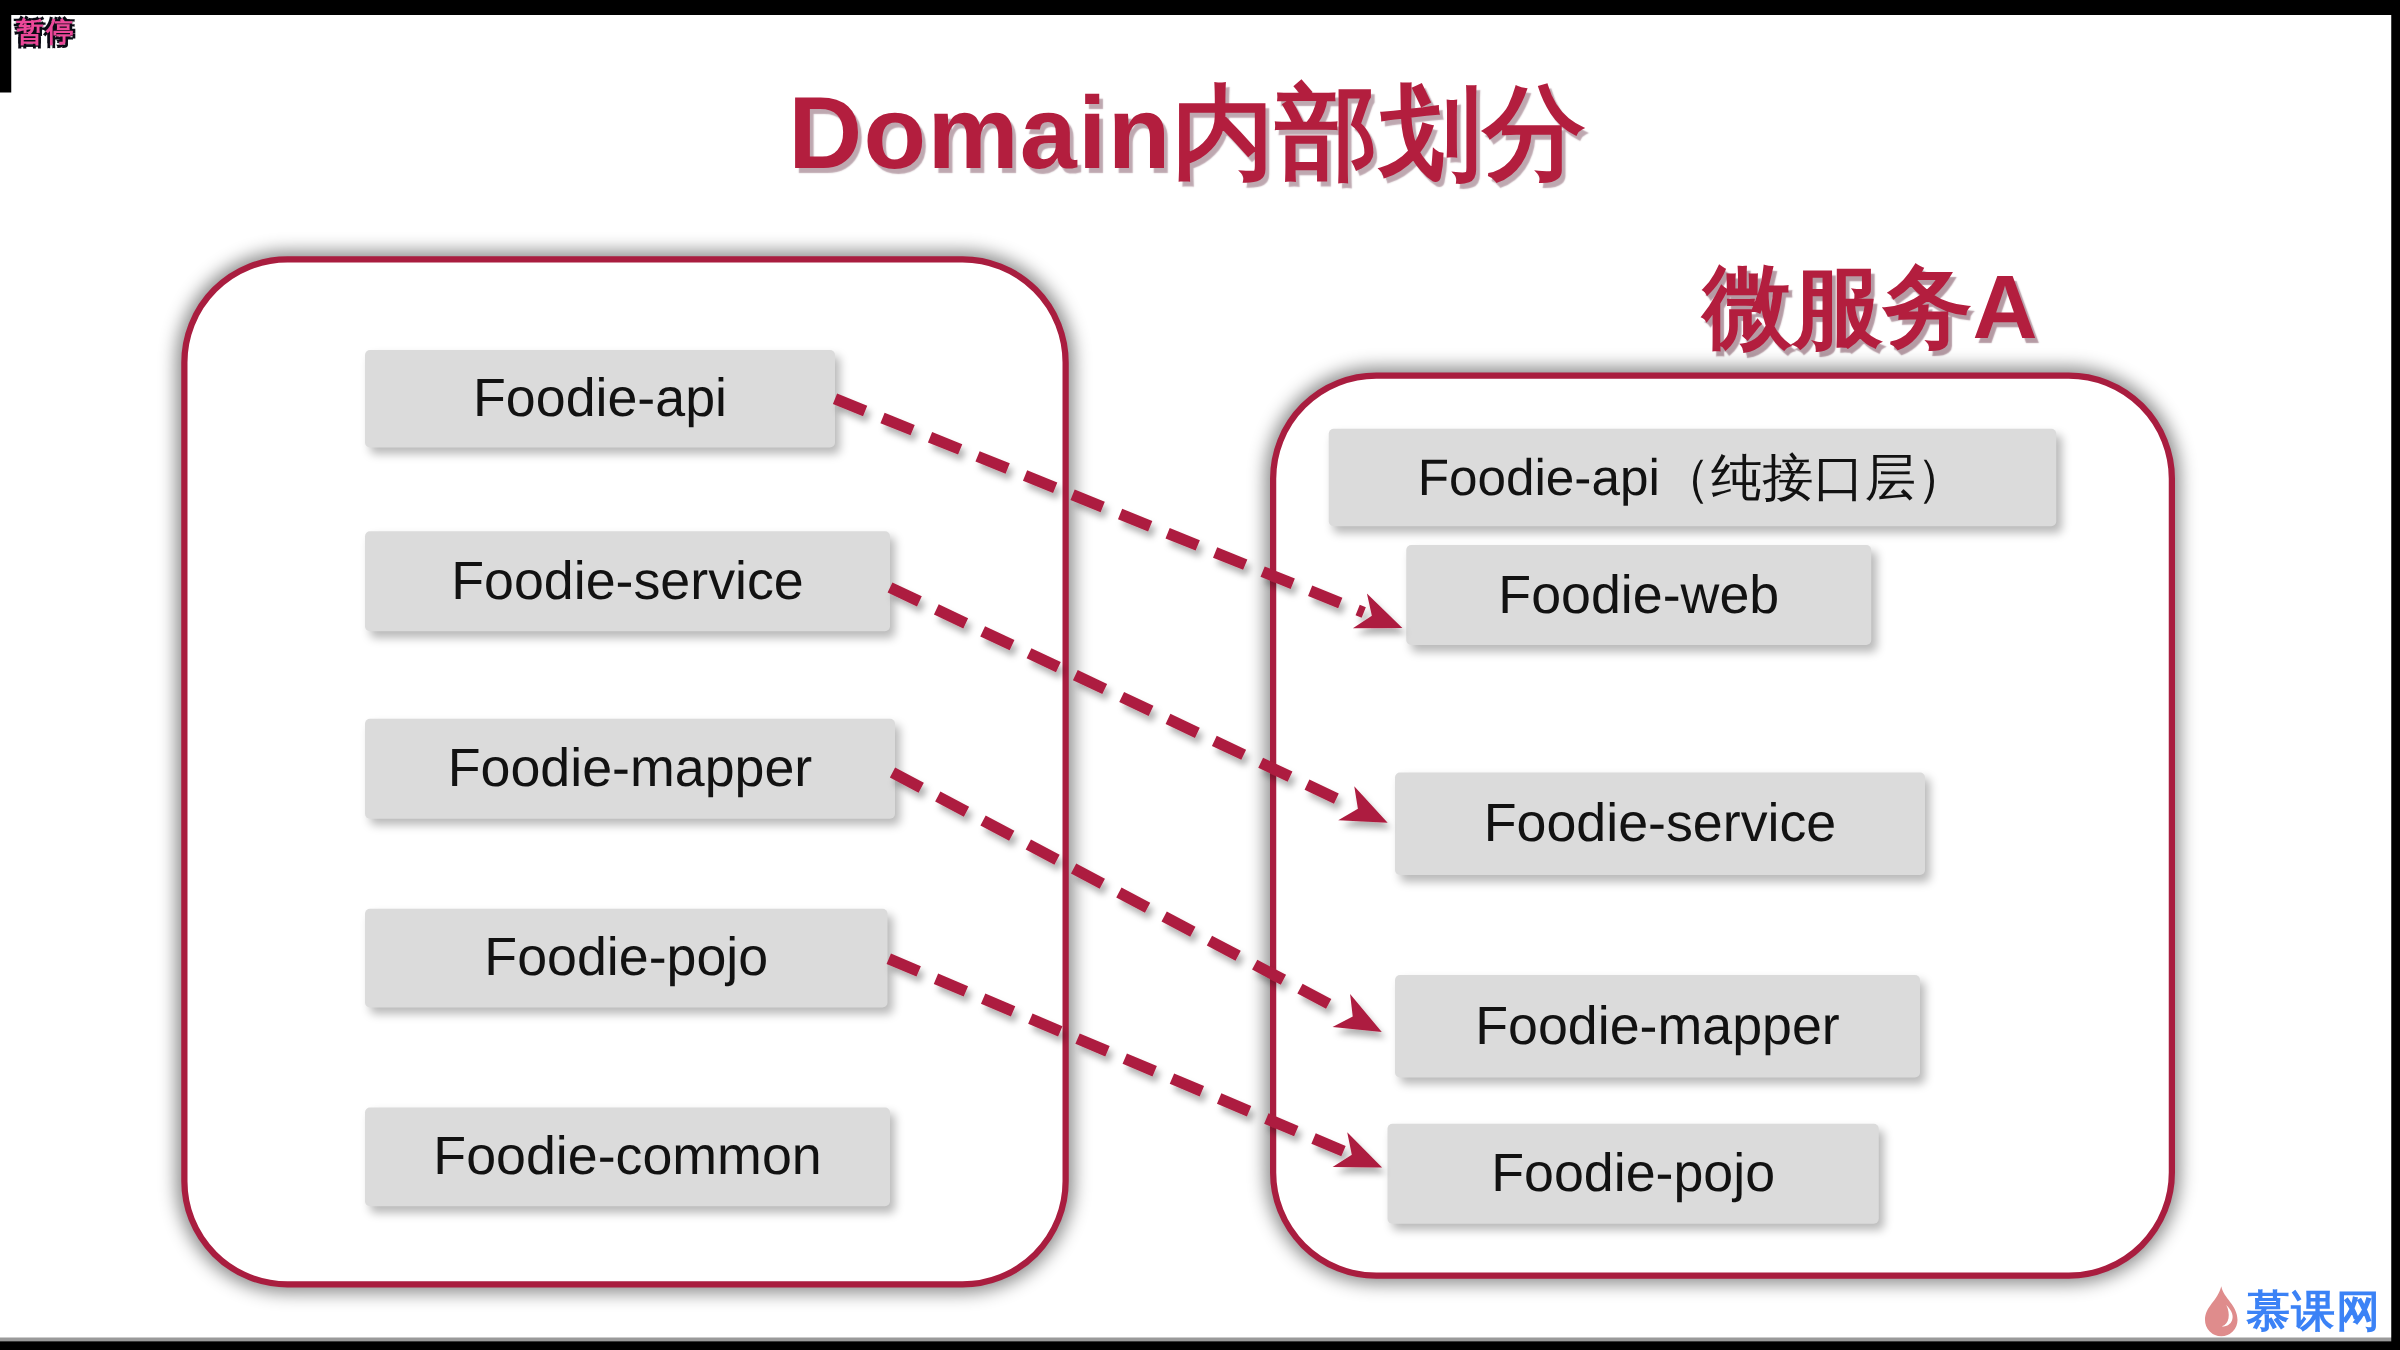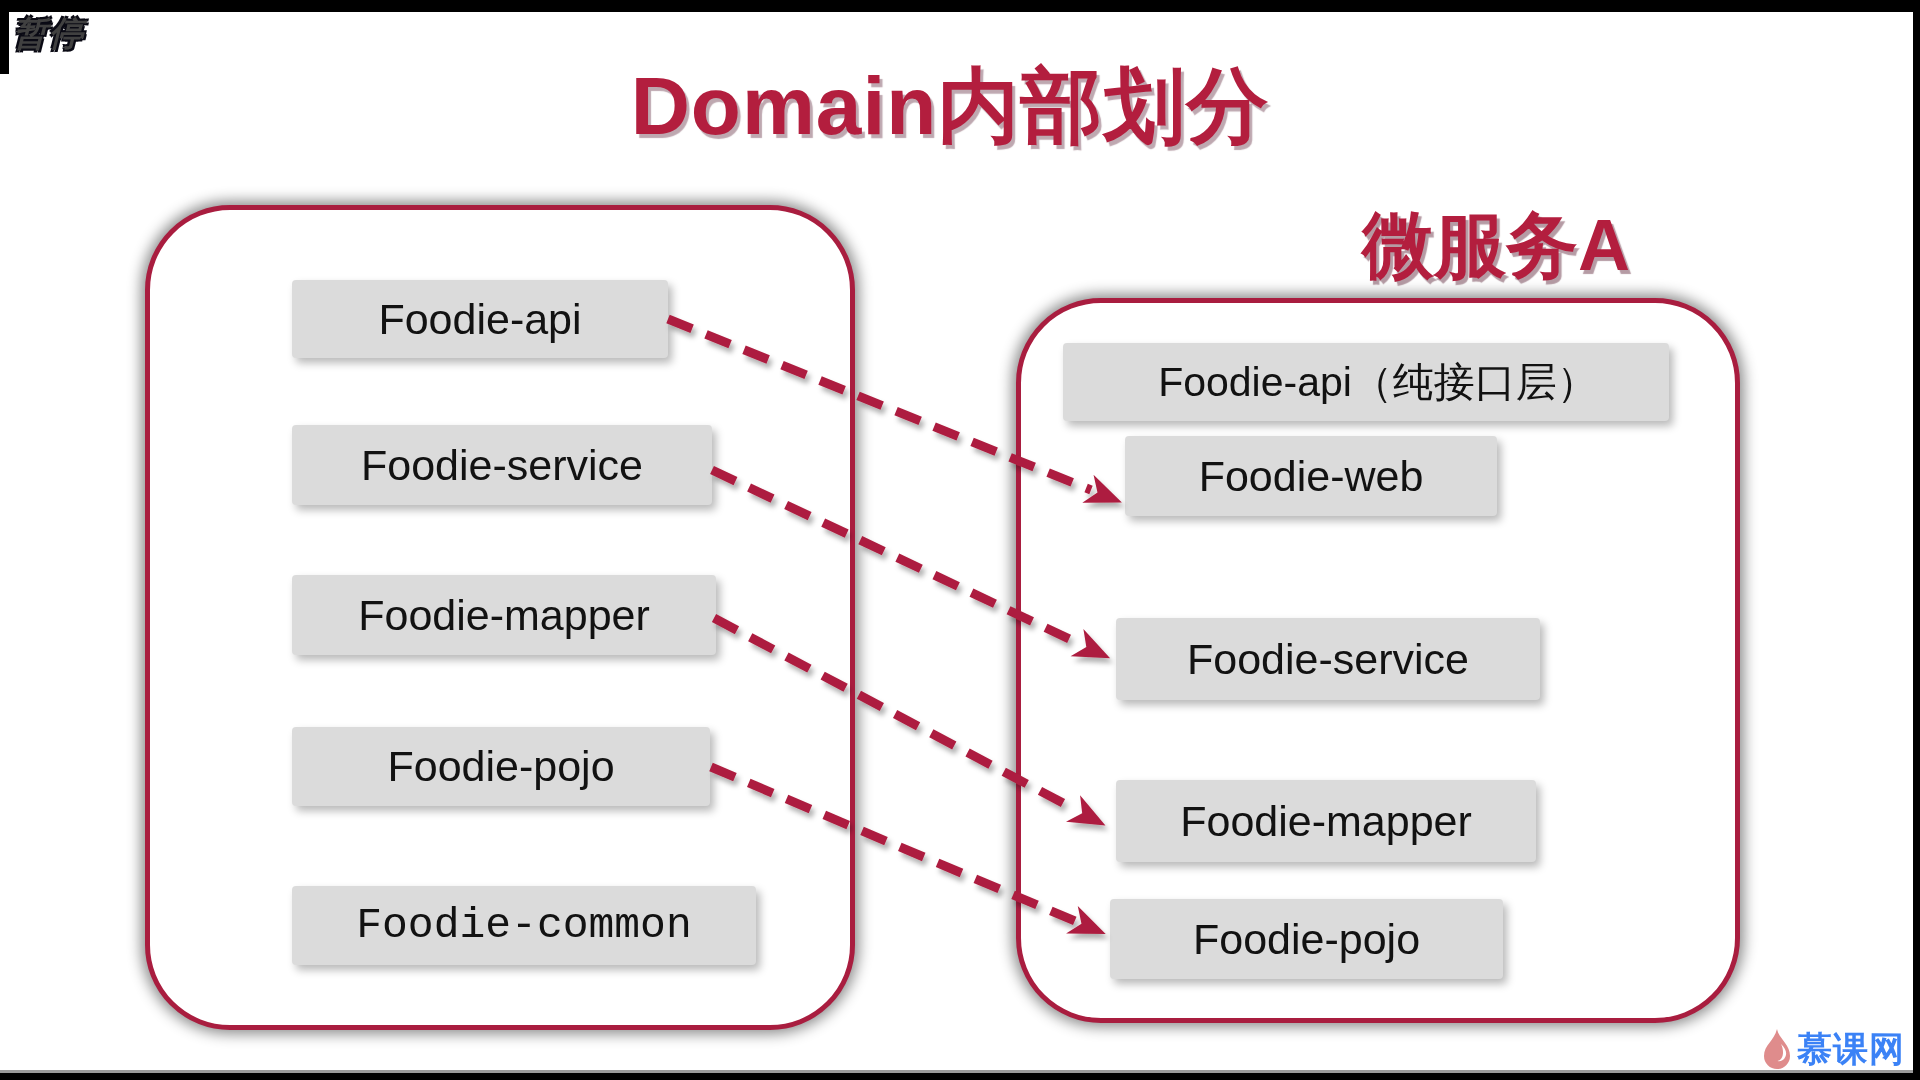--- a/index.html
+++ b/index.html
@@ -9,24 +9,23 @@
   }
   
   .bar{position:absolute;background:#000;}
   #bar-top{left:0;top:0;width:1920px;height:12px;}
   #bar-left{left:0;top:0;width:9px;height:74px;}
   #bar-right{left:1913px;top:0;width:7px;height:1080px;}
   #bar-bottom{left:0;top:1073px;width:1920px;height:7px;}
   #bar-bottom-gray{position:absolute;left:0;top:1070px;width:1920px;height:3px;background:#9a9a9a;}
   
   #pause{
-    position:absolute;left:13px;top:11px;font-size:34px;font-weight:bold;color:#404040;
+    position:absolute;left:13px;top:11px;font-size:22px;font-weight:bold;color:#ec4899;
     text-shadow:-2px -2px 0 #0a0a14,2px -2px 0 #0a0a14,-2px 2px 0 #0a0a14,2px 2px 0 #0a0a14,0 0 2px #0a0a14;
     letter-spacing:2px;
-    font-style:italic;
   }
   
   #main-title{
     position:absolute;left:450px;top:52px;width:1000px;text-align:center;
     font-size:82px;font-weight:bold;color:#b31e3e;letter-spacing:1px;
     text-shadow:3px 4px 1px rgba(70,6,28,0.35);
   }
   #ms-title{
     position:absolute;left:1120px;top:198px;width:510px;text-align:right;
     font-size:72px;font-weight:bold;color:#b31e3e;
@@ -43,22 +42,22 @@
   .module{
     position:absolute;background:#dbdbdb;border-radius:4px;
     display:flex;align-items:center;justify-content:center;
     font-size:43px;color:#121212;box-shadow:4px 5px 8px rgba(0,0,0,0.28);
     white-space:nowrap;
   }
   #l-api    {left:292px;top:280px;width:376px;height:78px;}
   #l-service{left:292px;top:425px;width:420px;height:80px;}
   #l-mapper {left:292px;top:575px;width:424px;height:80px;}
   #l-pojo   {left:292px;top:727px;width:418px;height:79px;}
-  #l-common {left:292px;top:886px;width:464px;height:79px;font-family:Liberation Mono, monospace;}
-  #r-api    {left:1063px;top:343px;width:582px;height:78px;font-size:41px;padding-left:24px;}
+  #l-common {left:292px;top:886px;width:420px;height:79px;}
+  #r-api    {left:1063px;top:343px;width:582px;height:78px;font-size:41px;}
   #r-web    {left:1125px;top:436px;width:372px;height:80px;}
   #r-service{left:1116px;top:618px;width:424px;height:82px;}
   #r-mapper {left:1116px;top:780px;width:420px;height:82px;}
   #r-pojo   {left:1110px;top:899px;width:393px;height:80px;}
   
   #arrows{position:absolute;left:0;top:0;pointer-events:none;}
   
   #watermark{
     position:absolute;left:1762px;top:1026px;display:flex;align-items:center;gap:3px;
     color:#3b82f6;font-size:35px;font-weight:bold;letter-spacing:1px;

